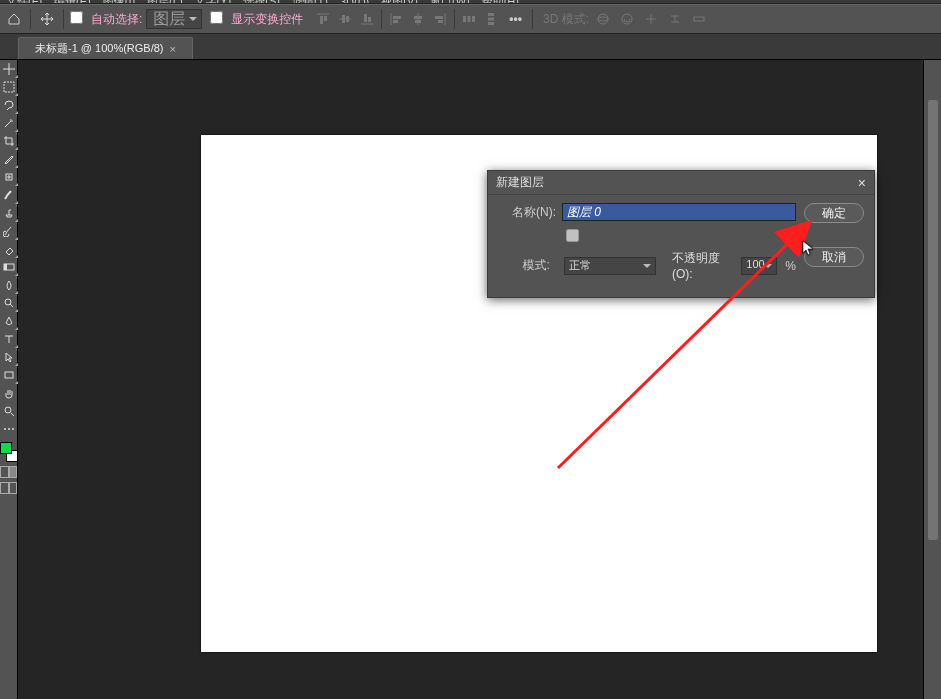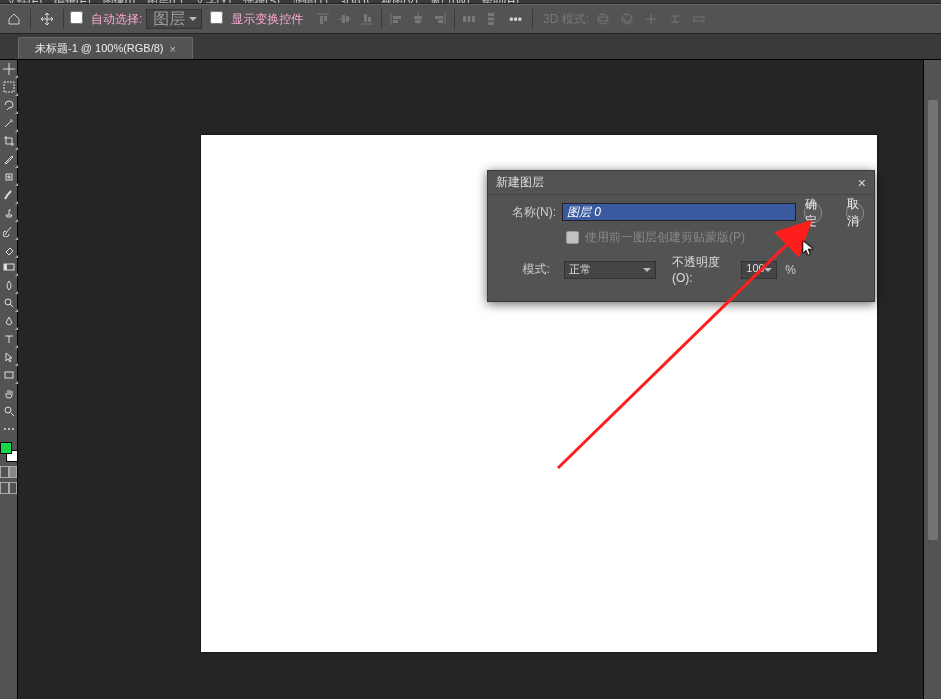--- a/index.html
+++ b/index.html
@@ -107,21 +107,21 @@
     color:#ddd; font-size:12px;
   }
   .dlg-title {
     height:24px; display:flex; align-items:center; padding:0 8px;
     border-bottom:1px solid #454545; color:#ddd; font-size:12px;
     justify-content:space-between;
   }
   .dlg-close { color:#ddd; font-size:14px; }
   .dlg-body { padding:8px 10px; display:flex; }
   .dlg-left { flex:1; }
-  .dlg-right { width:60px; display:flex; gap:24px; margin-left:8px;}
+  .dlg-right { width:60px; display:flex; flex-direction:column; gap:24px; margin-left:8px;}
   .dlg-row { display:flex; align-items:center; margin-bottom:8px; }
   .dlg-label { width:64px; text-align:right; color:#ccc; padding-right:6px; white-space:nowrap;}
   .dlg-input {
     flex:1; background:#3a5aa0; color:#fff; border:1px solid #222;
     height:18px; padding:0 4px; font-size:12px;font-style:italic;
   }
   .dlg-check-row { display:flex; align-items:center; margin:0 0 8px 68px; color:#888;}
   .dlg-check-row input { margin-right:6px;}
   .dlg-select {
     background:#454545; border:1px solid #333; color:#ddd; height:18px;
@@ -445,21 +445,20 @@
     <span class="dlg-close">×</span>
   </div>
   <div class="dlg-body">
     <div class="dlg-left">
       <div class="dlg-row">
         <div class="dlg-label">名称(N):</div>
         <input class="dlg-input" value="图层 0" style="">
       </div>
       <div class="dlg-check-row">
         <input type="checkbox" disabled="" style="">
-        <span>使用前一图层创建剪贴蒙版(P)</span>
       </div>
       <div class="dlg-row dlg-mode-row">
         <div class="dlg-label">模式:</div>
         <div class="dlg-select">
           <span>正常</span>
         </div>
         <span style="margin-left:8px;">不透明度(O):</span>
         <div class="opacity-input">
           <span>100</span>
         </div>

